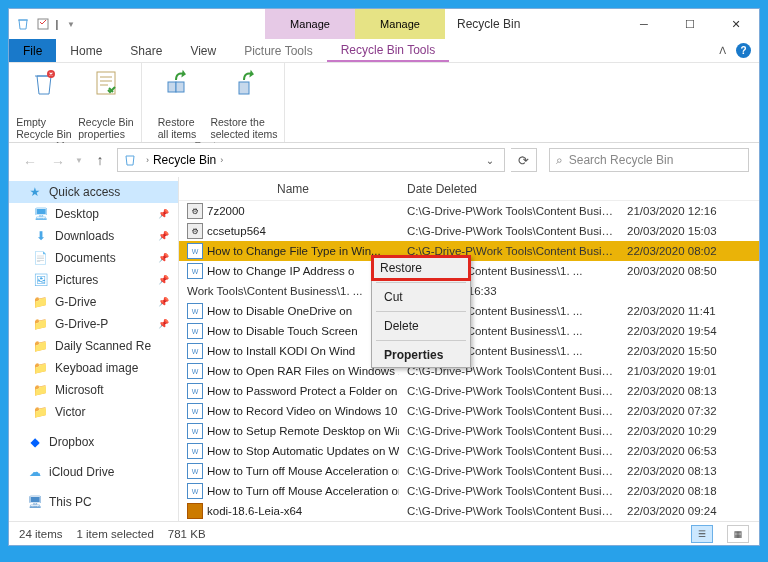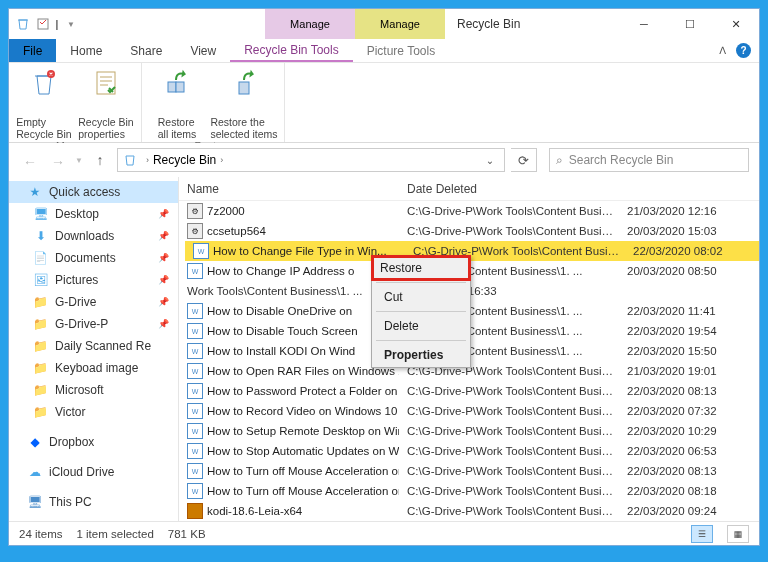--- a/index.html
+++ b/index.html
@@ -51,26 +51,26 @@
 .side-item { height: 22px; display: flex; align-items: center; font-size: 12px; padding-left: 24px; gap: 6px; color: #333; position: relative; }
 .side-item.quick { background: #cce8ff; padding-left: 18px; }
 .side-item.top { padding-left: 18px; }
 .side-icon { width: 16px; height: 16px; display: inline-flex; align-items: center; justify-content: center; font-size: 12px; }
 .pin { margin-left: auto; margin-right: 8px; font-size: 9px; color: #888; }
 .side-sep { height: 8px; }
 
 .filepane { flex: 1; display: flex; flex-direction: column; overflow: hidden; }
 .col-headers { height: 24px; display: flex; align-items: center; font-size: 12px; color: #444; border-bottom: 1px solid #eee; }
 .col { padding-left: 8px; }
-.col.name { width: 220px; }
+.col.name { width: 220px; text-align: center; }
 .col.orig { width: 220px; }
 .col.date { flex: 1; }
 .file-list { flex: 1; overflow: hidden; }
 .file-row { height: 20px; display: flex; align-items: center; font-size: 11.5px; color: #222; }
-.file-row.selected { background: #fde047; margin-left: 6px; }
+.file-row.selected { background: #eab308; }
 .cell { overflow: hidden; white-space: nowrap; text-overflow: ellipsis; padding-left: 8px; }
 .cell.name { width: 220px; display: flex; align-items: center; gap: 4px; }
 .cell.orig { width: 220px; color: #333; }
 .cell.date { flex: 1; color: #333; }
 .file-icon { width: 16px; height: 16px; flex-shrink: 0; display: inline-flex; align-items: center; justify-content: center; }
 .doc-icon { border: 1px solid #4a8cca; background: #fff; font-size: 7px; color: #4a8cca; }
 .app-icon { border: 1px solid #888; background: #eee; font-size: 8px; }
 .rar-icon { background: #cc7a00; border: 1px solid #aa5500; }
 
 .context-menu { position: absolute; left: 362px; top: 246px; width: 100px; background: #f0f0f0; border: 1px solid #aaa; box-shadow: 2px 2px 4px rgba(0,0,0,.25); z-index: 100; }
@@ -119,22 +119,22 @@
       <div class="title-btn">☐</div>
       <div class="title-btn close">✕</div>
     </div>
   </div>
 
   <div class="ribbon-tabs">
     <div class="ribbon-tab file">File</div>
     <div class="ribbon-tab">Home</div>
     <div class="ribbon-tab">Share</div>
     <div class="ribbon-tab">View</div>
+    <div class="ribbon-tab pic-tools">Picture Tools</div>
     <div class="ribbon-tab rb-tools">Recycle Bin Tools</div>
-    <div class="ribbon-tab pic-tools">Picture Tools</div>
     <div class="ribbon-right">
       <span class="chevron-up">ᐱ</span>
       <span class="help-icon">?</span>
     </div>
   </div>
 
   <div class="ribbon-body">
     <div class="ribbon-group">
       <div class="ribbon-group-items">
         <div class="rg-item">

